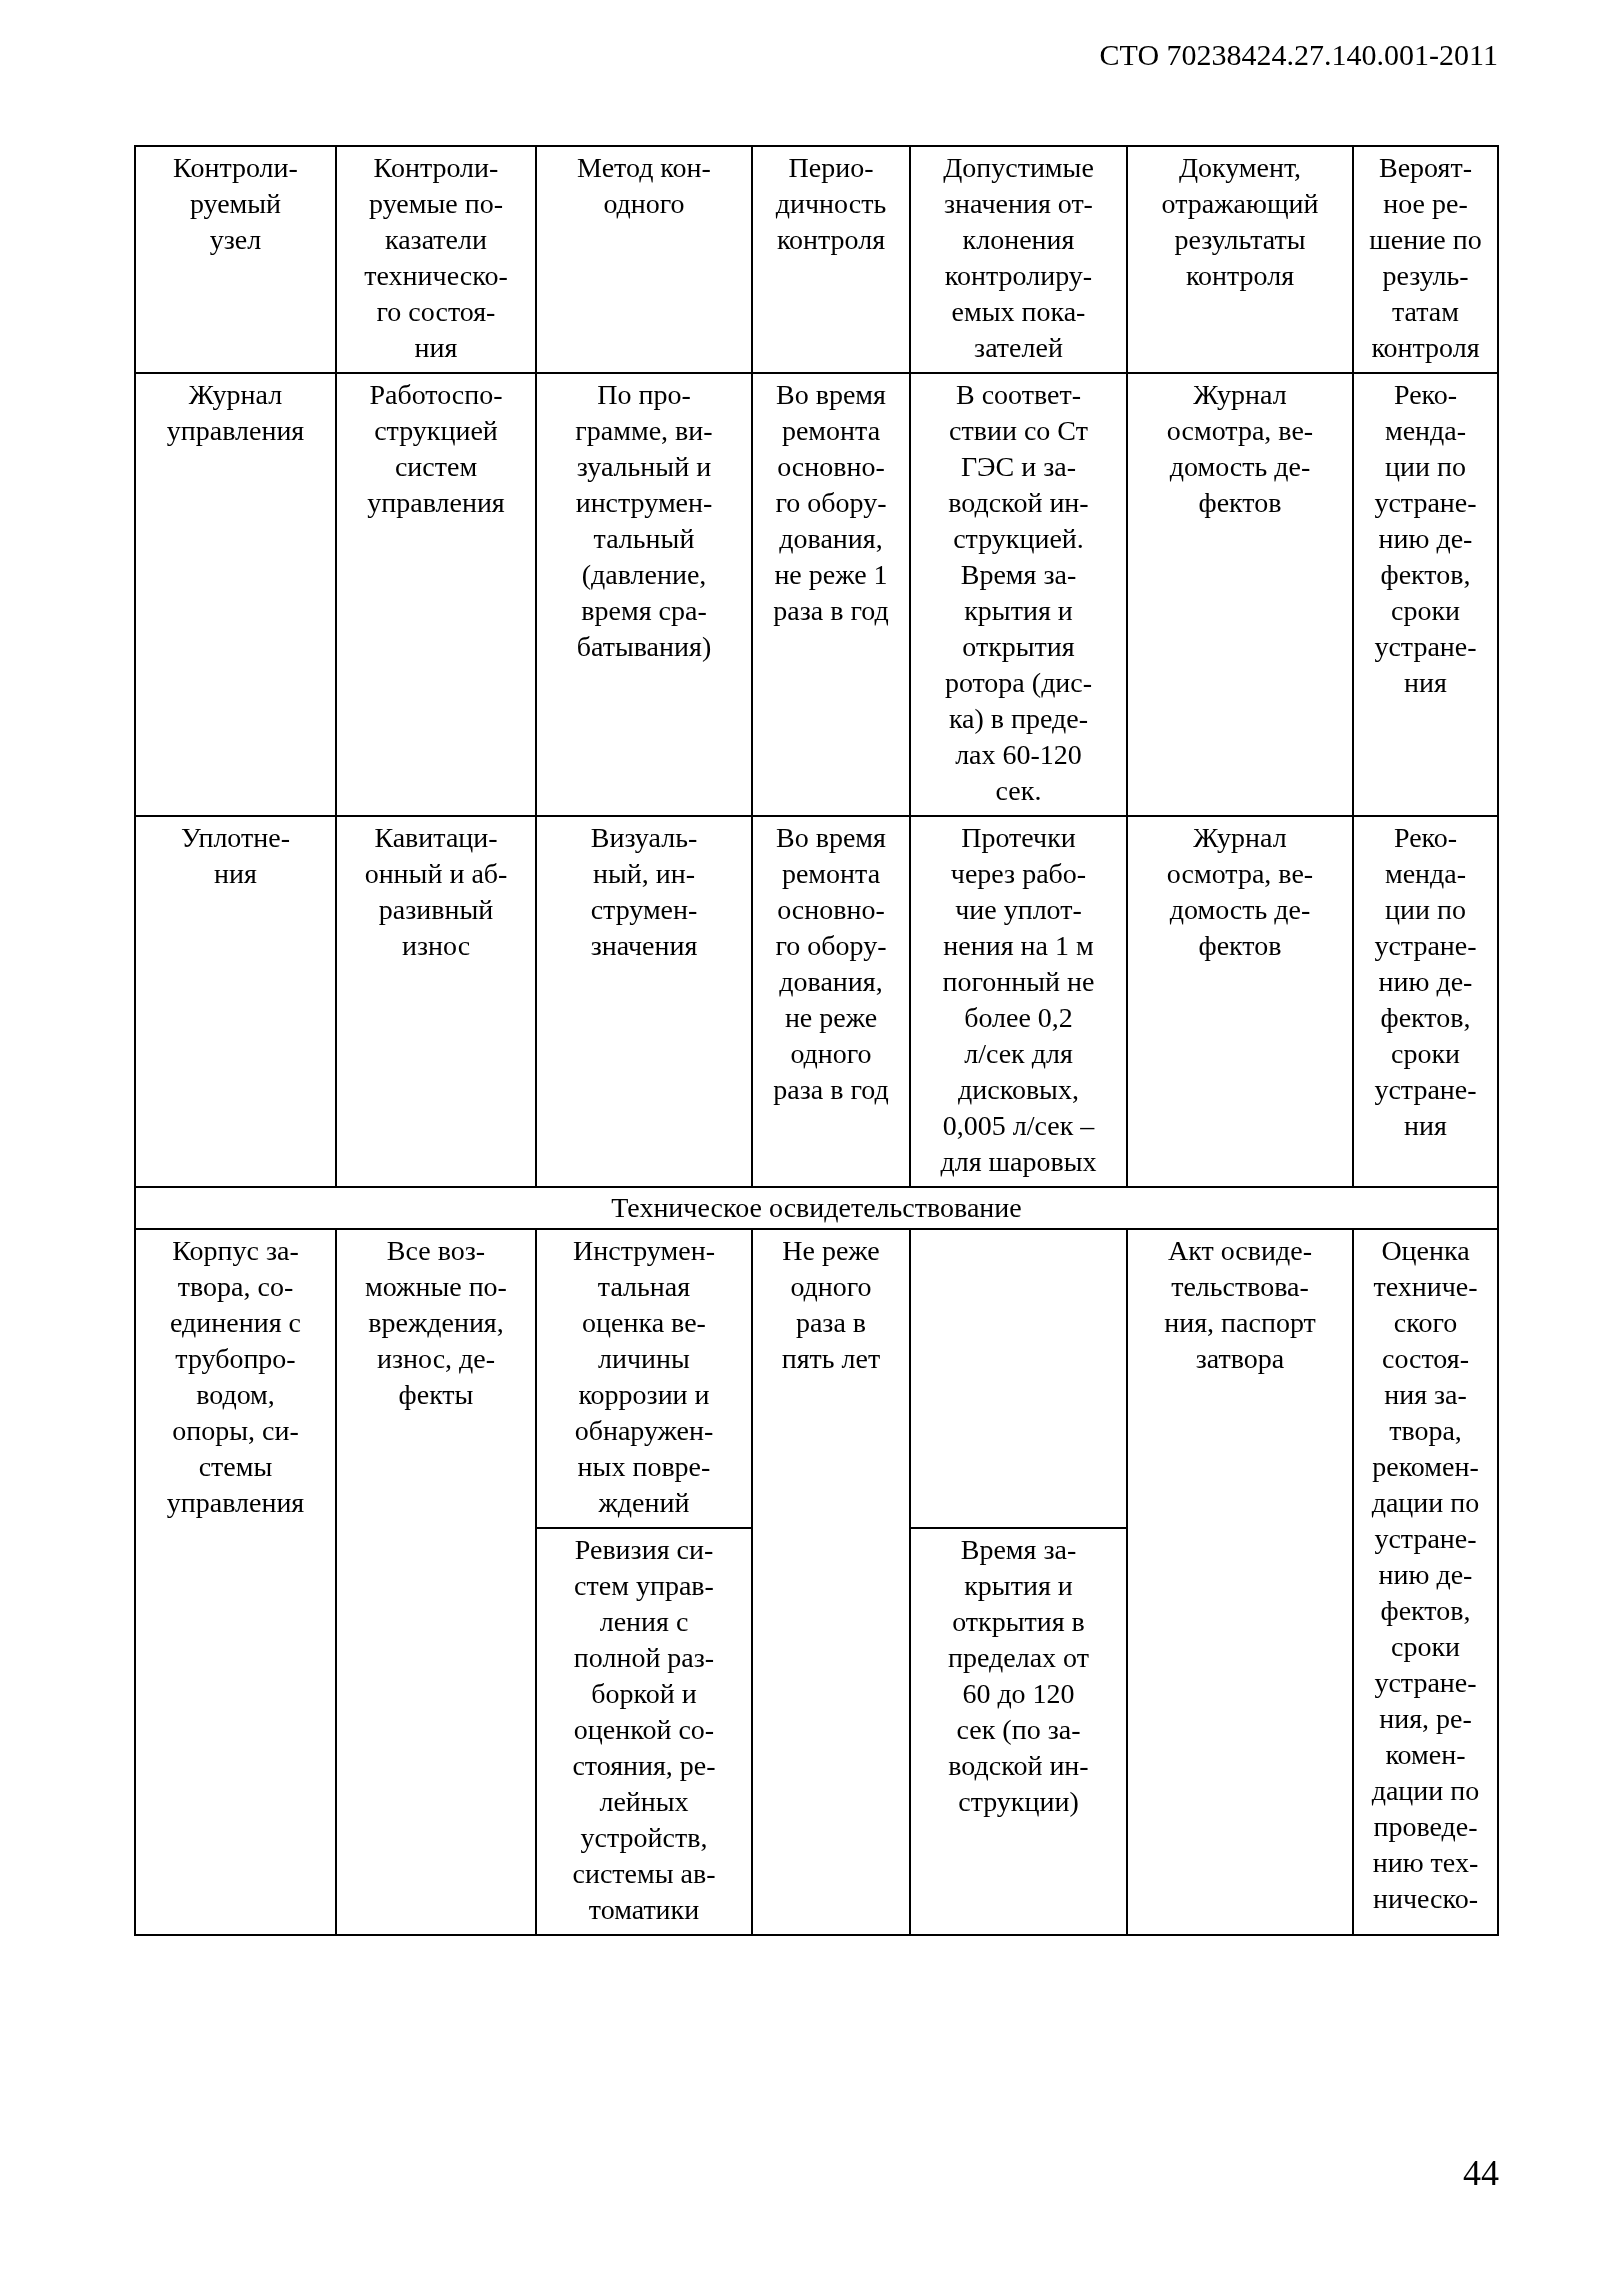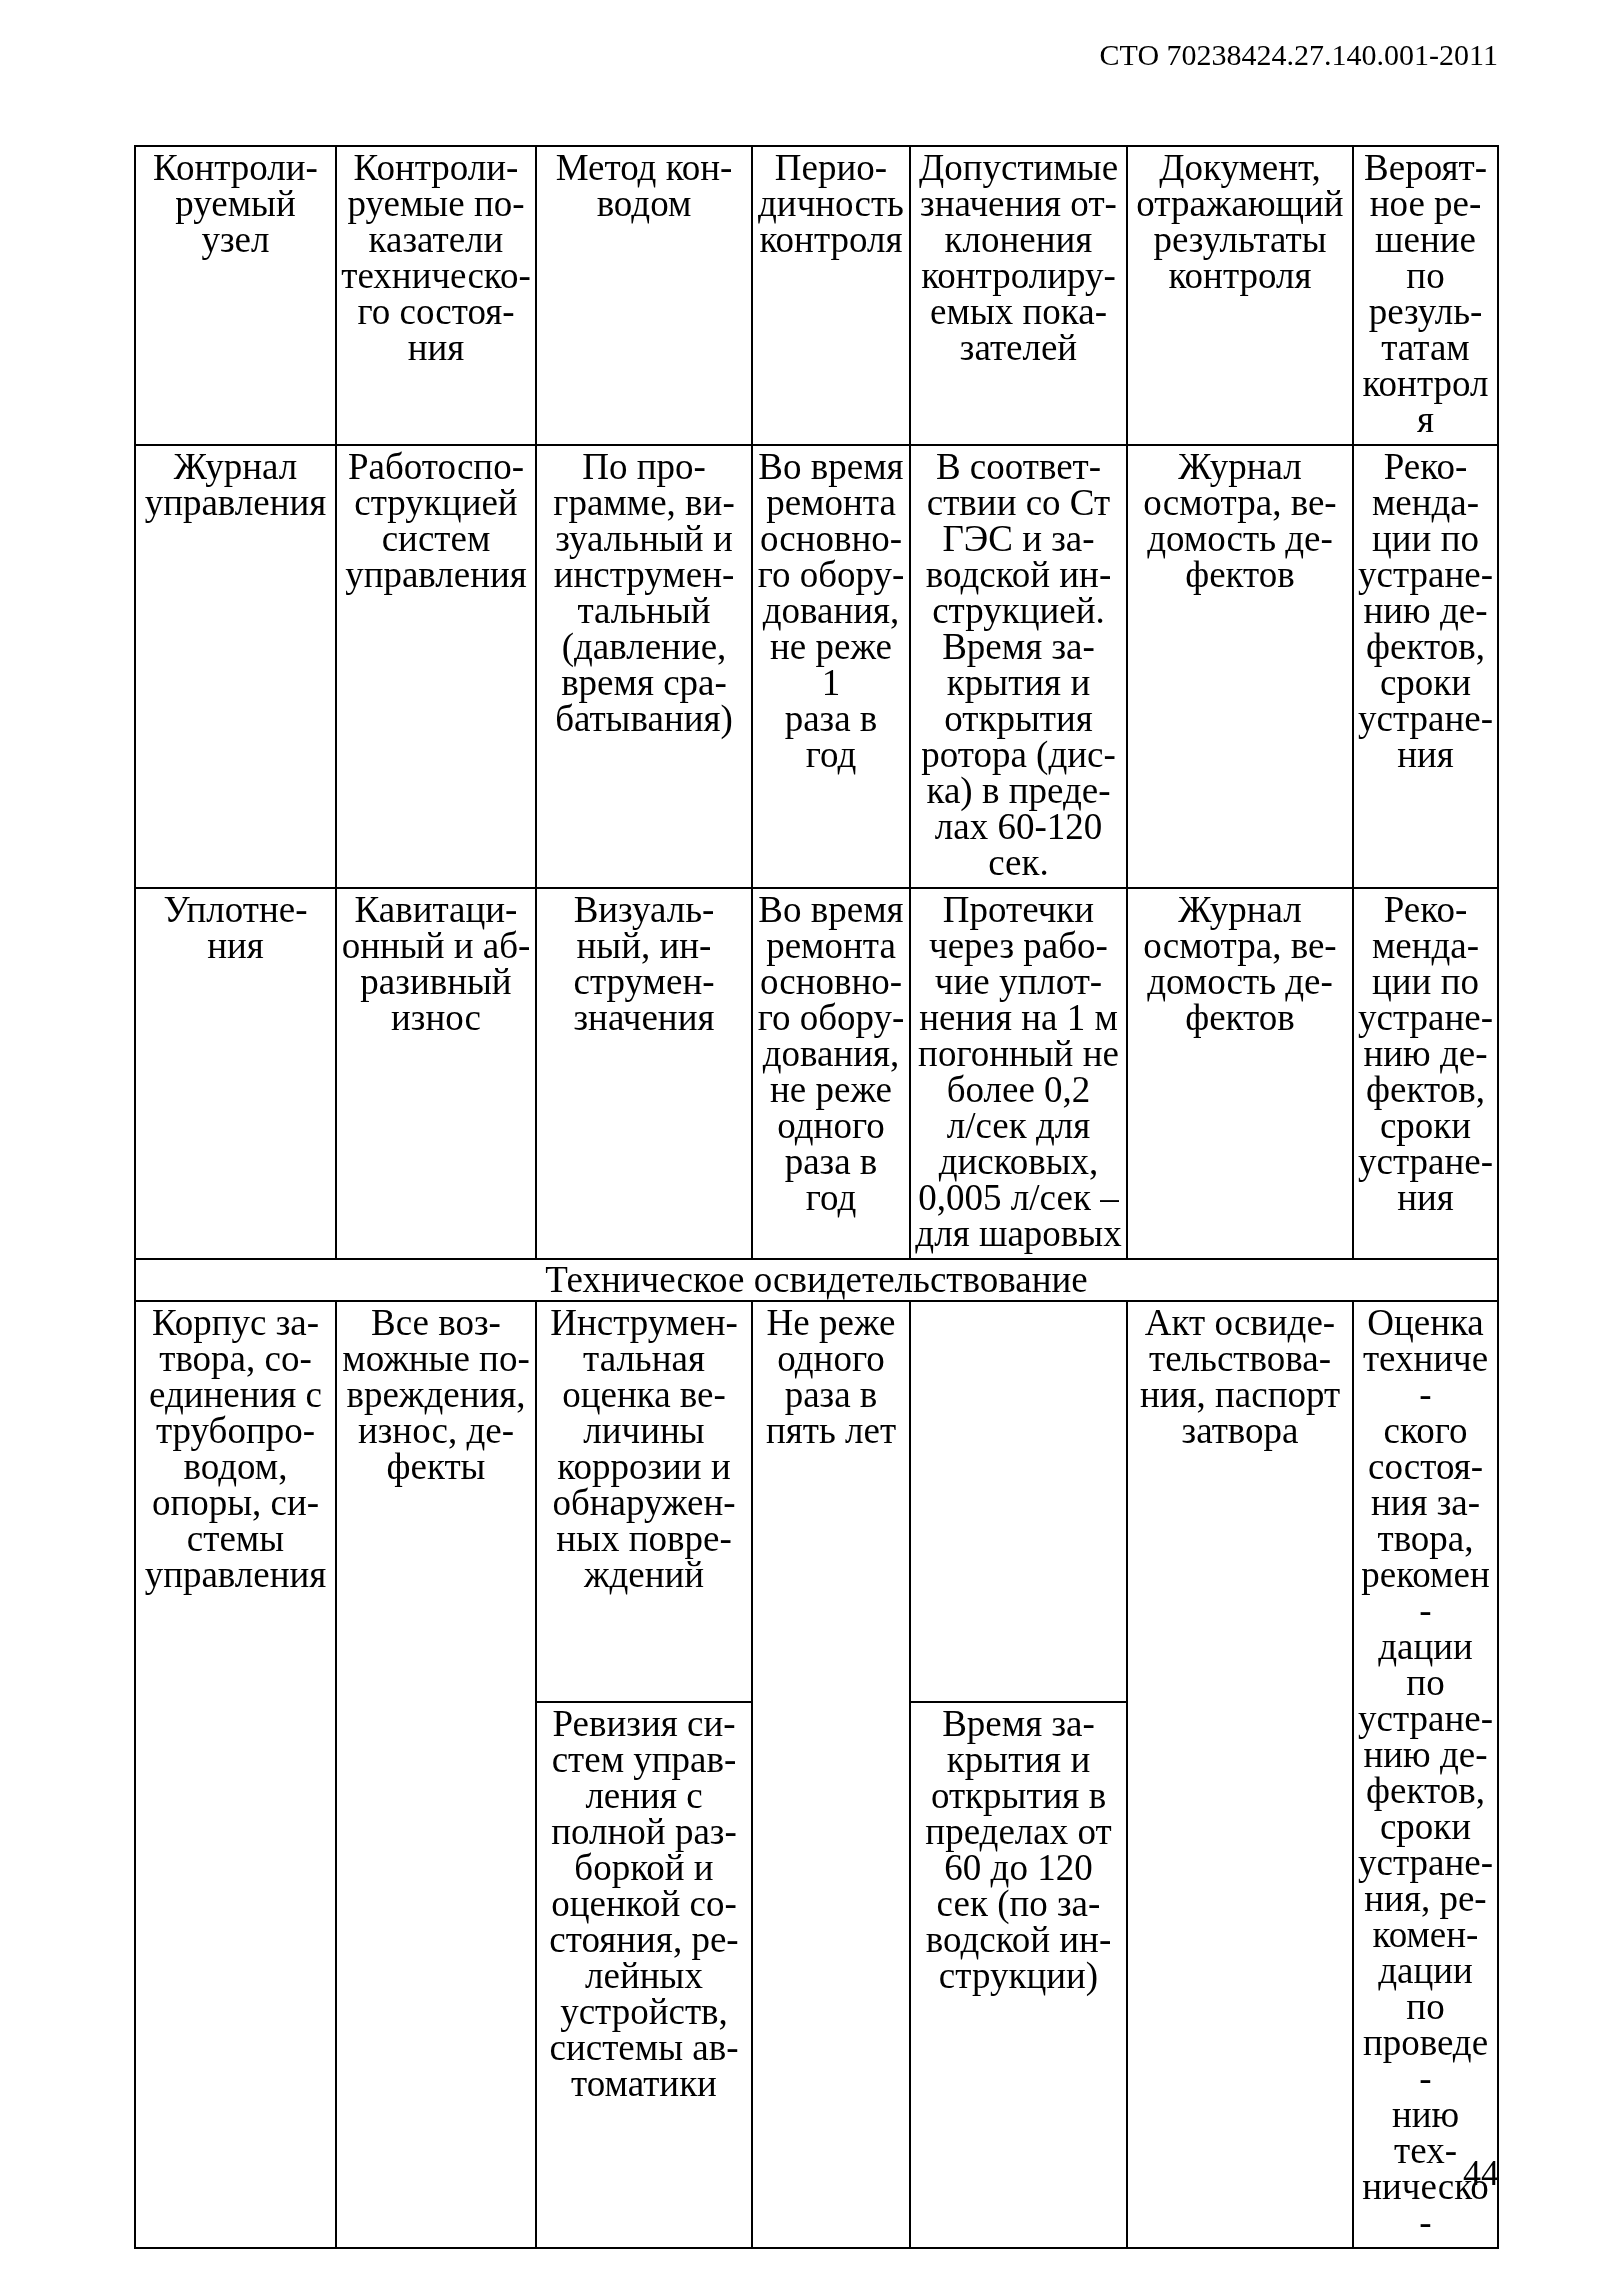--- a/index.html
+++ b/index.html
@@ -30,21 +30,21 @@
     top: 145px;
     left: 134px;
     width: 1364px;
     border-collapse: collapse;
     table-layout: fixed;
   }
   table.control-table td {
     border: 2px solid #000000;
     vertical-align: top;
     text-align: center;
-    font-size: 37px;
+    font-size: 28px;
     line-height: 36px;
     padding: 2.6px 3.9px 6.5px 3.9px;
     white-space: pre-line;
     box-sizing: border-box;
     word-wrap: break-word;
   }
   table.control-table td.section-cell {
     padding: 1.3px 3.9px 2.6px 3.9px;
     font-family: Liberation Serif, serif;
   }
@@ -78,21 +78,21 @@
         <td>Контроли-
 руемый
 узел</td>
         <td>Контроли-
 руемые по-
 казатели
 техническо-
 го состоя-
 ния</td>
         <td>Метод кон-
-водом</td>
+одного</td>
         <td>Перио-
 дичность
 контроля</td>
         <td>Допустимые
 значения от-
 клонения
 контролиру-
 емых пока-
 зателей</td>
         <td>Документ,

